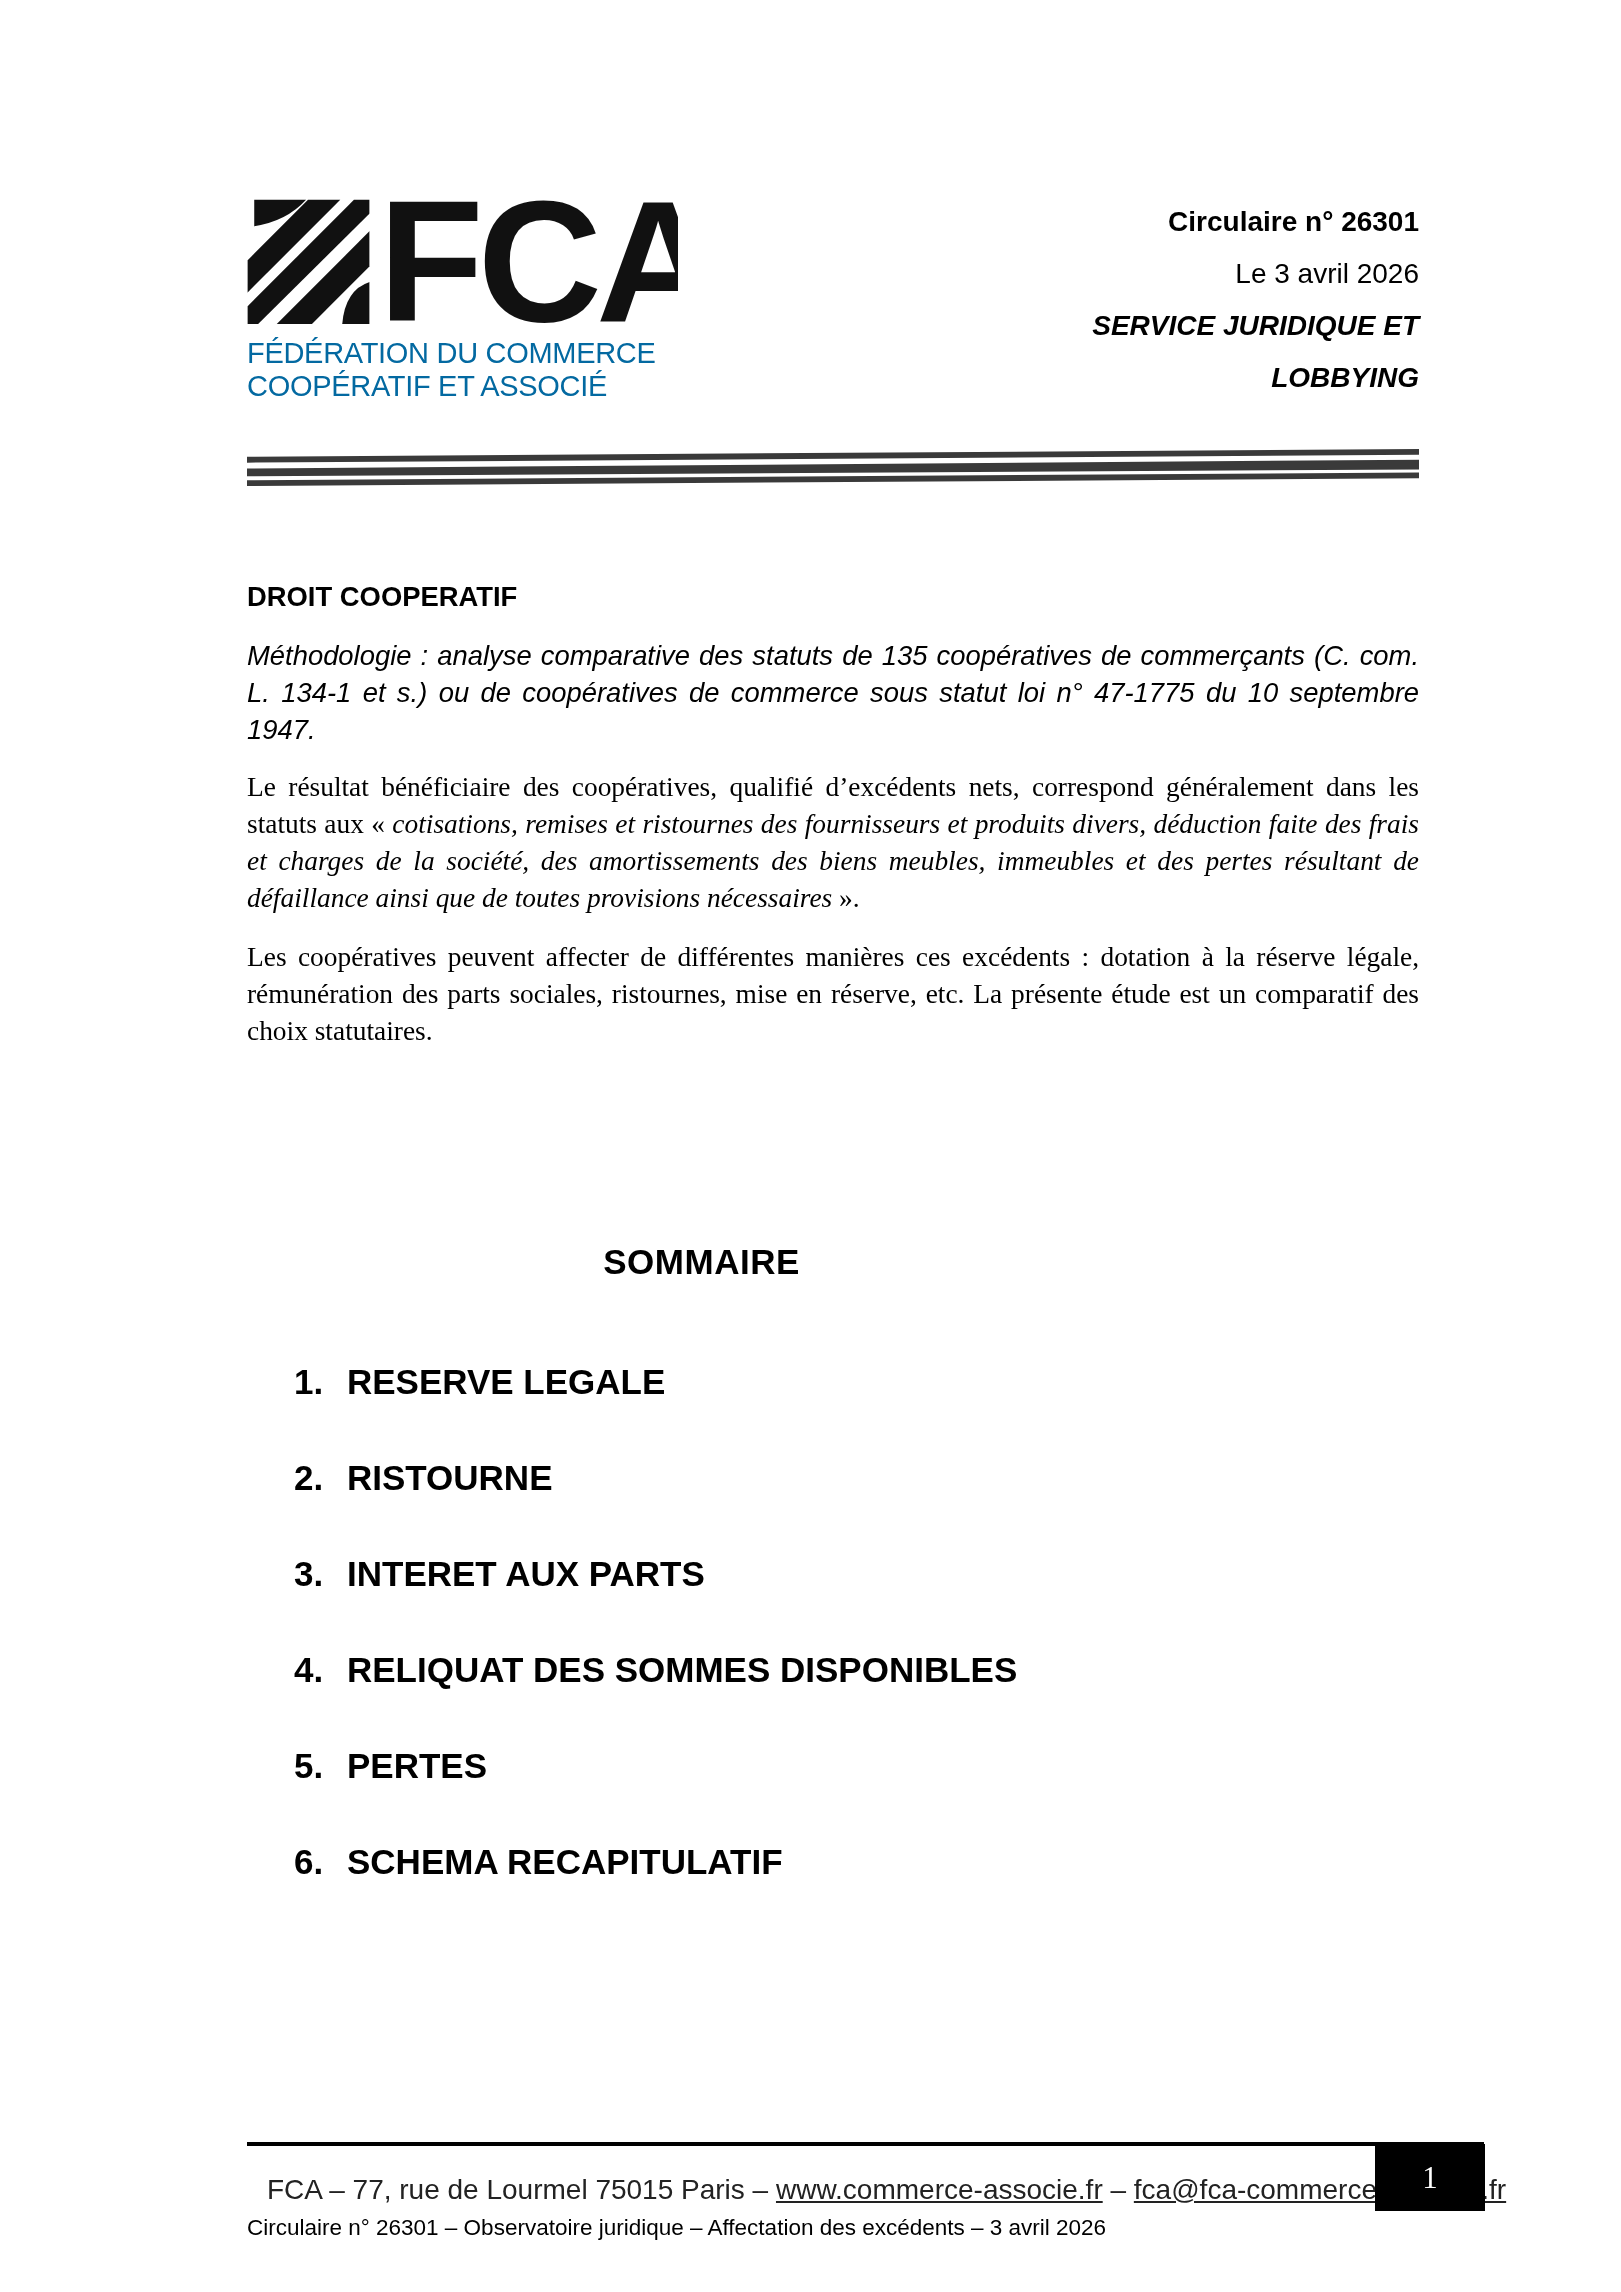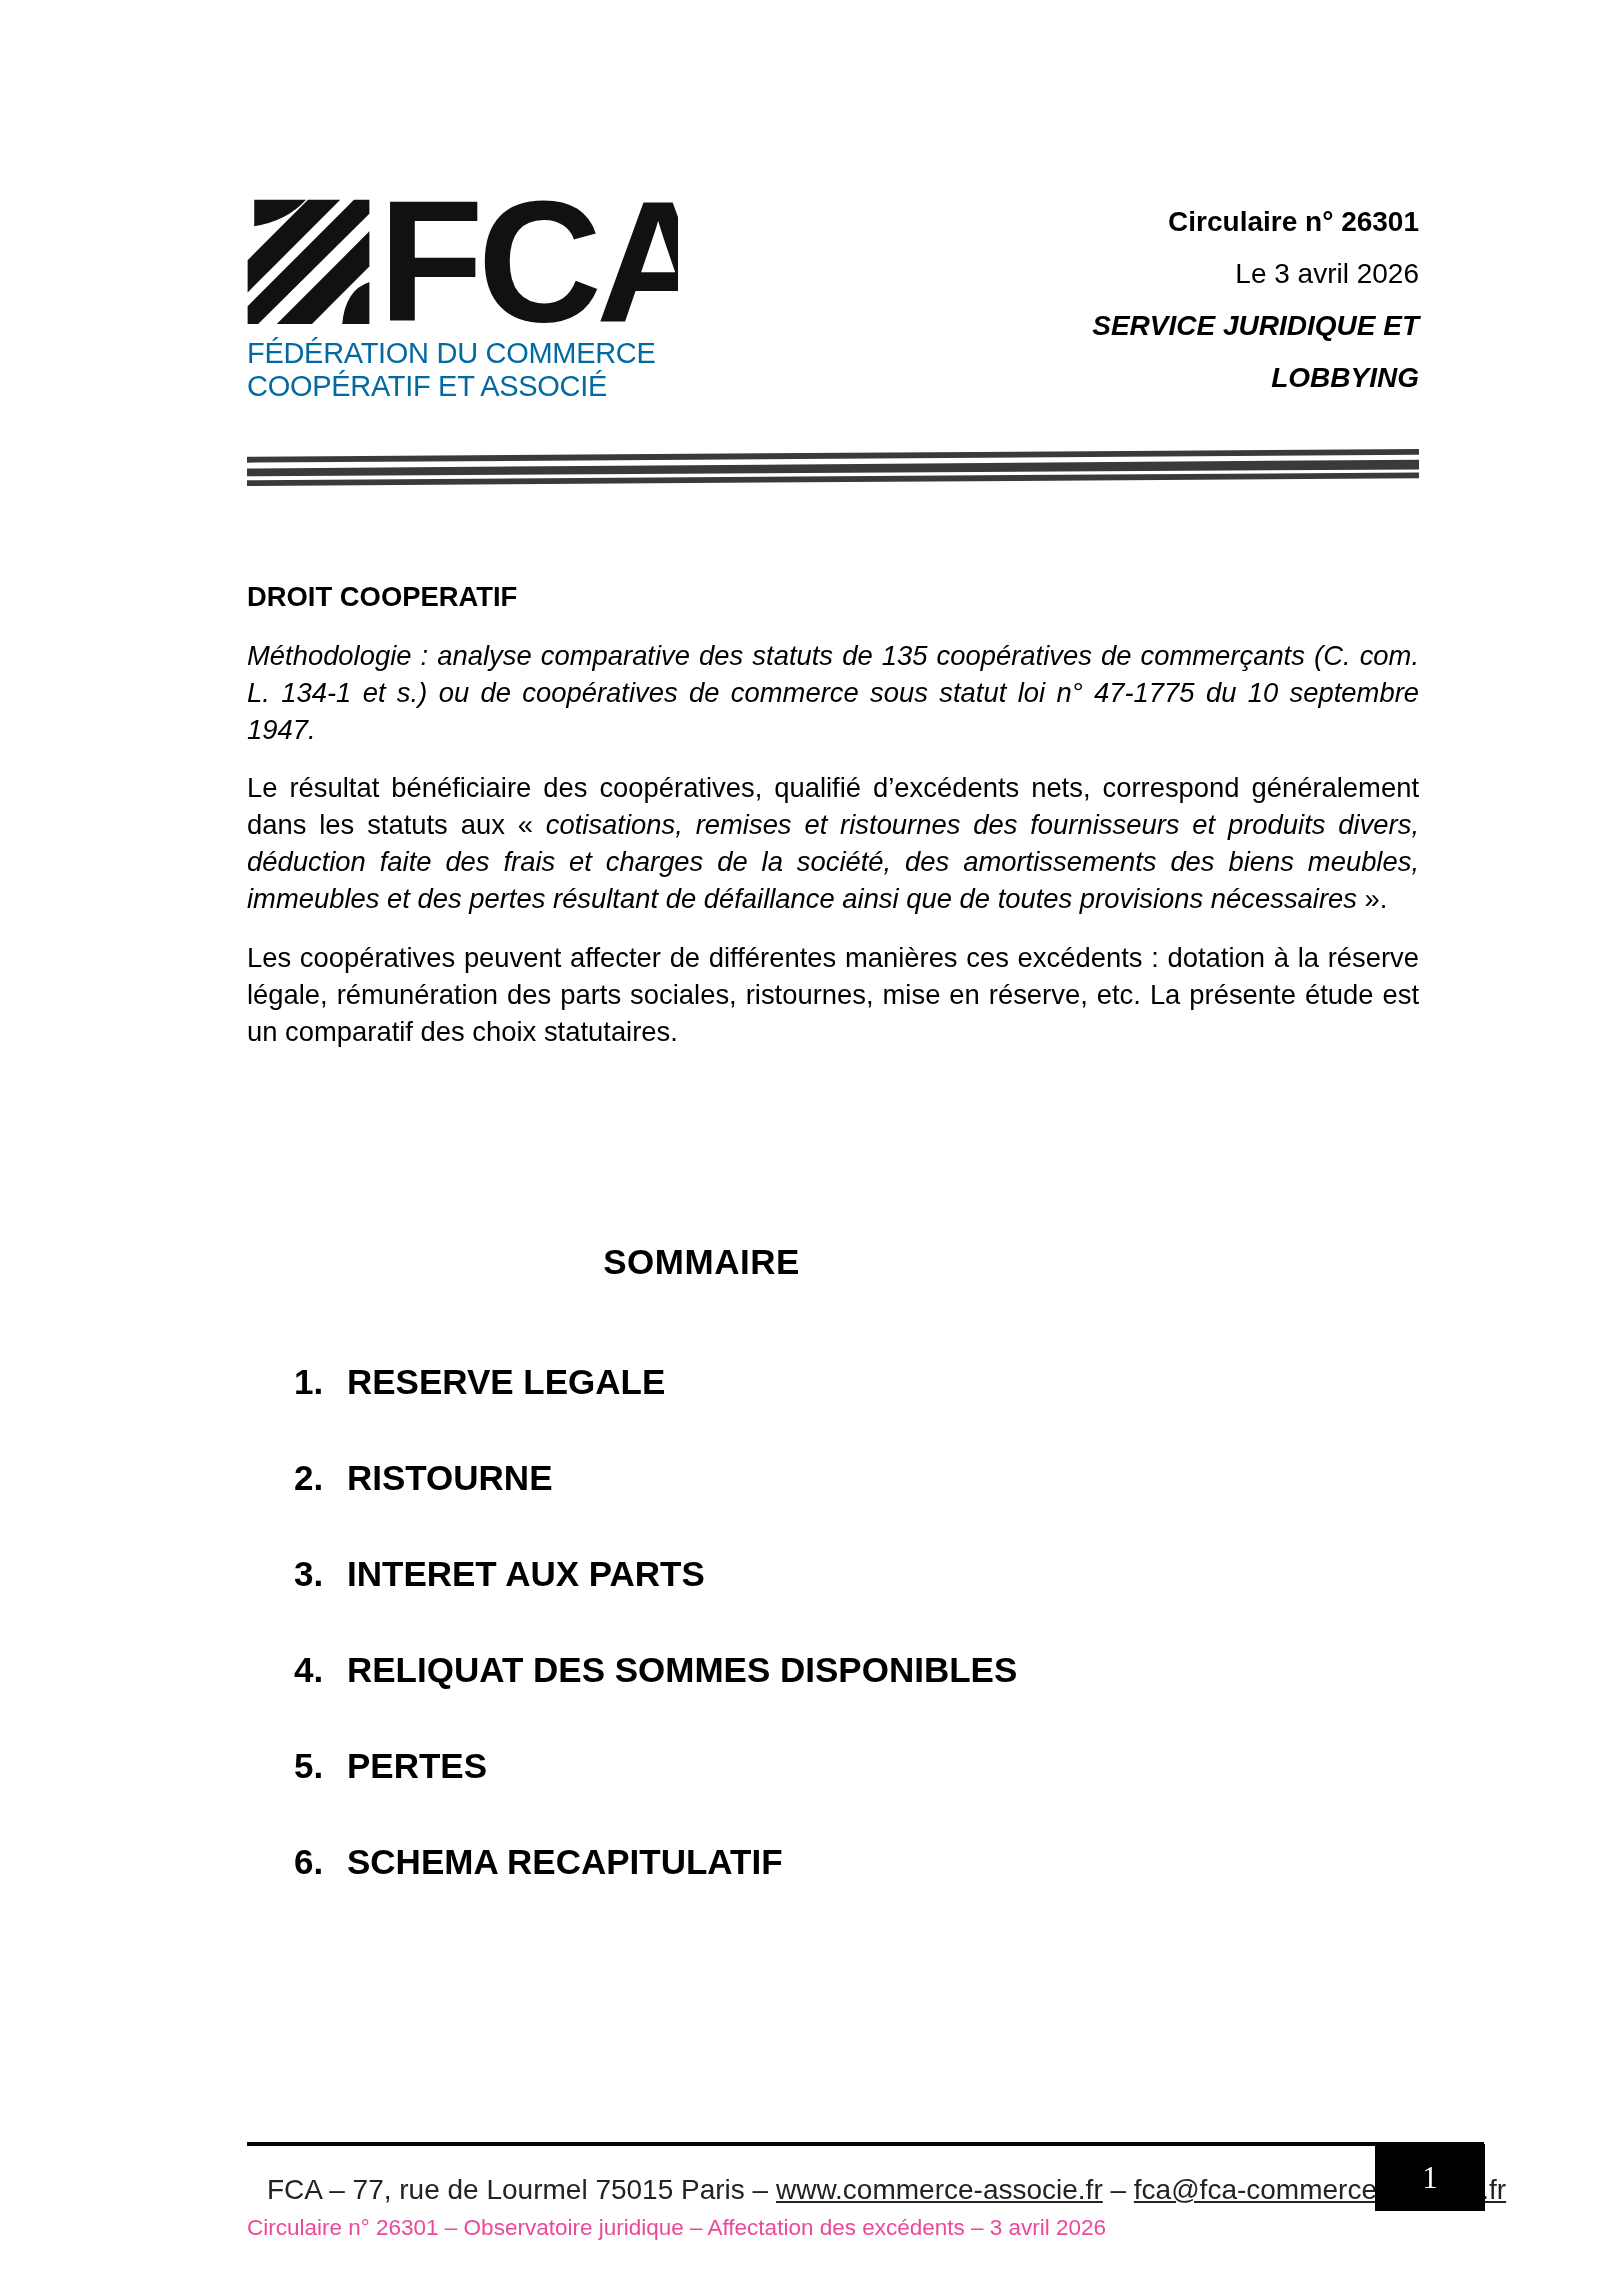--- a/index.html
+++ b/index.html
@@ -18,35 +18,35 @@
   .hdr-right .svc { font-weight:bold; font-style:italic; }
 
   
   .deco { position:absolute; left:247px; top:449px; width:1172px; height:39px; }
 
   
   .content { position:absolute; left:247px; top:578px; width:1172px; font-size:27.4px; line-height:37px; }
   .topic { font-weight:bold; margin:0 0 21.6px 0; }
   .objet { font-weight:bold; margin:0 0 21.6px 0; }
   .method { font-style:italic; margin:0 0 21.6px 0; text-align:justify; }
-  .para { margin:0 0 21.6px 0; text-align:justify; }
+  .para { margin:0 0 21.6px 0; text-align:justify;font-family:Liberation Serif, serif; }
   .para i { font-style:italic; }
 
   
   .sommaire-title { position:absolute; left:0; width:1403px; top:1242px; text-align:center;
                     font-size:35px; font-weight:bold; letter-spacing:0.5px; }
   .toc { position:absolute; left:294px; top:1362px; }
   .toc-item { display:flex; align-items:baseline; height:96px; font-size:35px; font-weight:bold; cursor:pointer; }
   .toc-num { width:53px; }
 
   
   .footer-rule { position:absolute; left:247px; top:2142px; width:1237px; height:3.9px; background:#000; }
   .footer-line1 { position:absolute; left:267px; top:2174px; font-size:28px; color:#222; white-space:nowrap; }
   .footer-line1 a { color:#222; text-decoration:underline; }
-  .footer-line2 { position:absolute; left:247px; top:2215px; font-size:22.5px; color:#ec4899; white-space:nowrap; }
+  .footer-line2 { position:absolute; left:247px; top:2215px; font-size:22.5px; color:#000000; white-space:nowrap; }
   .page-box { position:absolute; left:1375px; top:2144px; width:110px; height:67px; background:#000; color:#fff;
               font-family:"Liberation Serif", serif; font-size:31px; display:flex; align-items:center; justify-content:center; }
 </style>
 </head>
 <body>
 
 <div class="logo">
   <svg class="logo-mark" viewBox="0 0 440 135">
     <defs>
       <clipPath id="sq">

